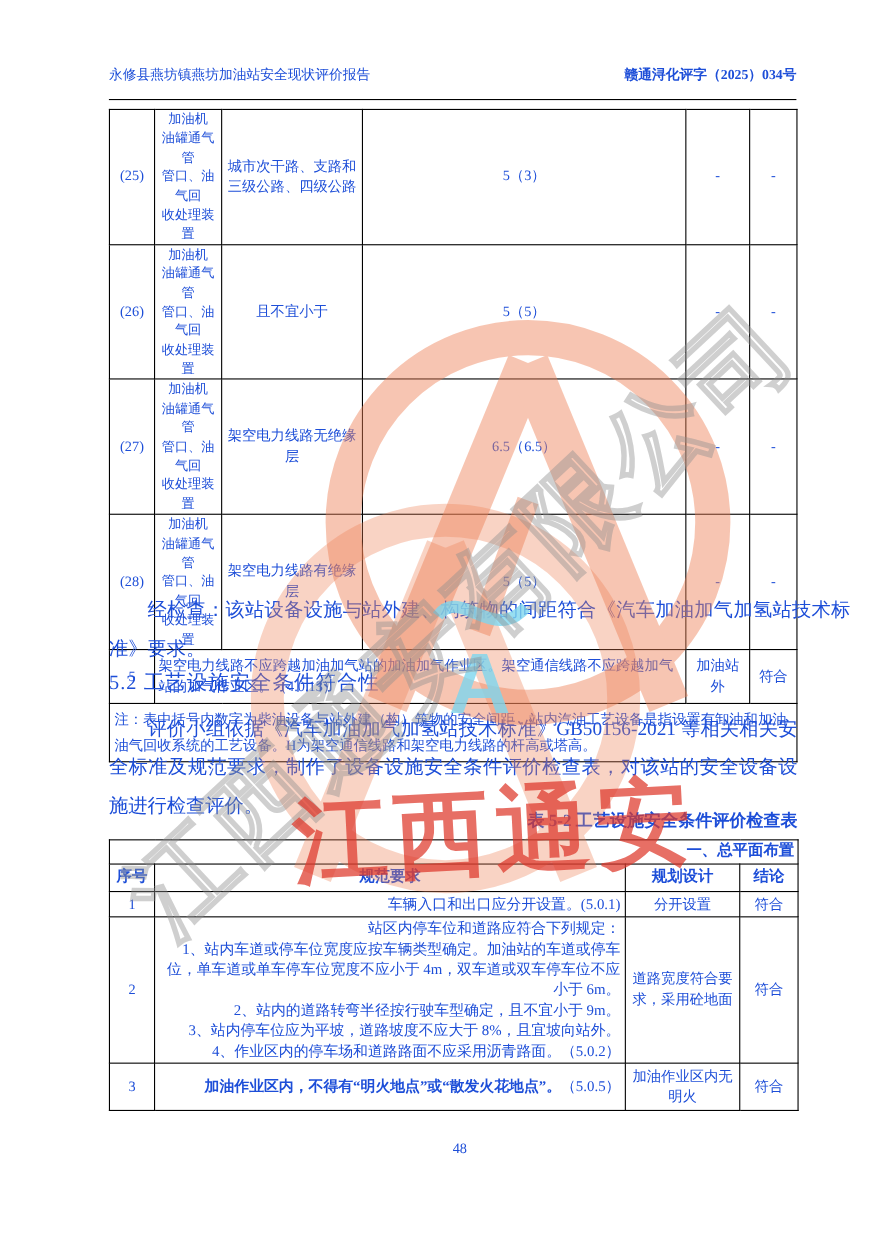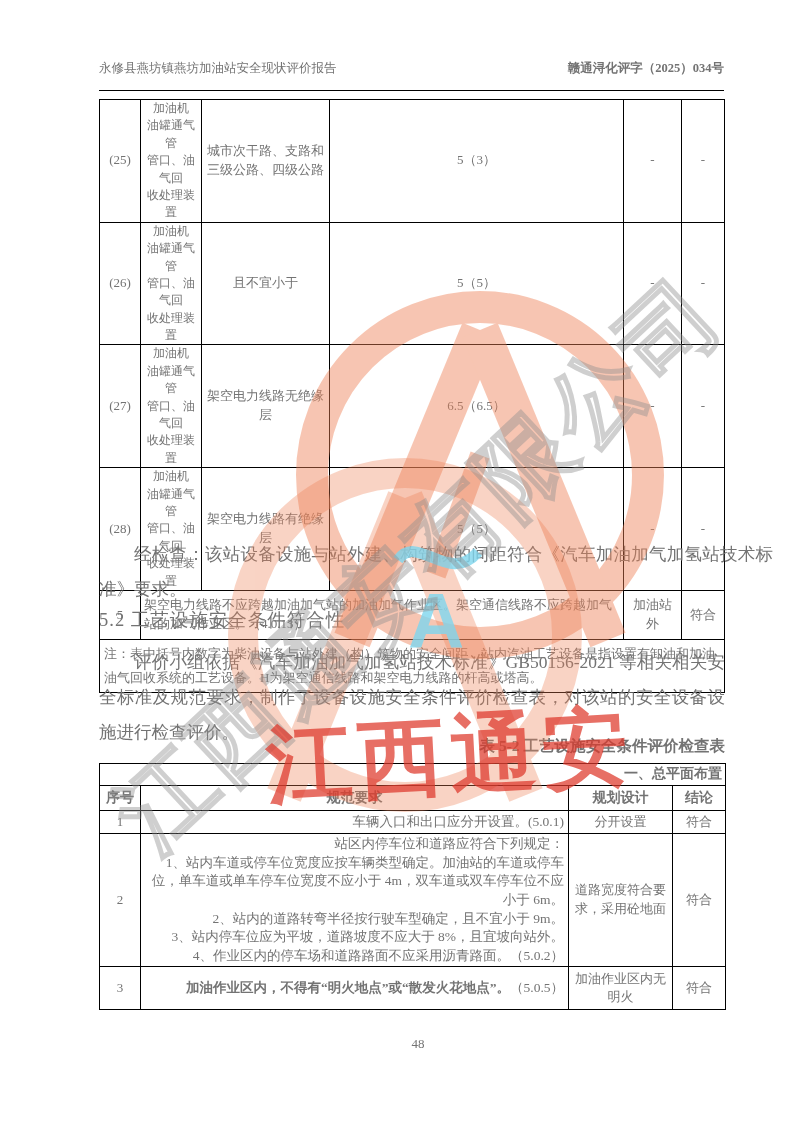--- a/index.html
+++ b/index.html
@@ -1,19 +1,19 @@
 <!DOCTYPE html>
 <html><head>
 <meta charset="utf-8">
 <style>
   * { margin:0; padding:0; box-sizing:border-box; }
   html,body { background:#e8e8e8; }
   .page {
     position:relative; width:793px; height:1122px; margin:0 auto;
-    background:#ffffff; color:#737373;
+    background:#ffffff; color:#1d4ed8;
     font-family:"Liberation Serif","DejaVu Serif",serif;
     overflow:hidden;
   }
   
   .hdr { position:absolute; top:60px; left:99px; width:625px; display:flex;
          justify-content:space-between; align-items:flex-end; font-size:12.5px; }
   .hdr-right { font-weight:bold; }
   .hdr-rule { position:absolute; top:90px; left:99px; width:625px; border-top:1.8px solid #000; }
 
   

